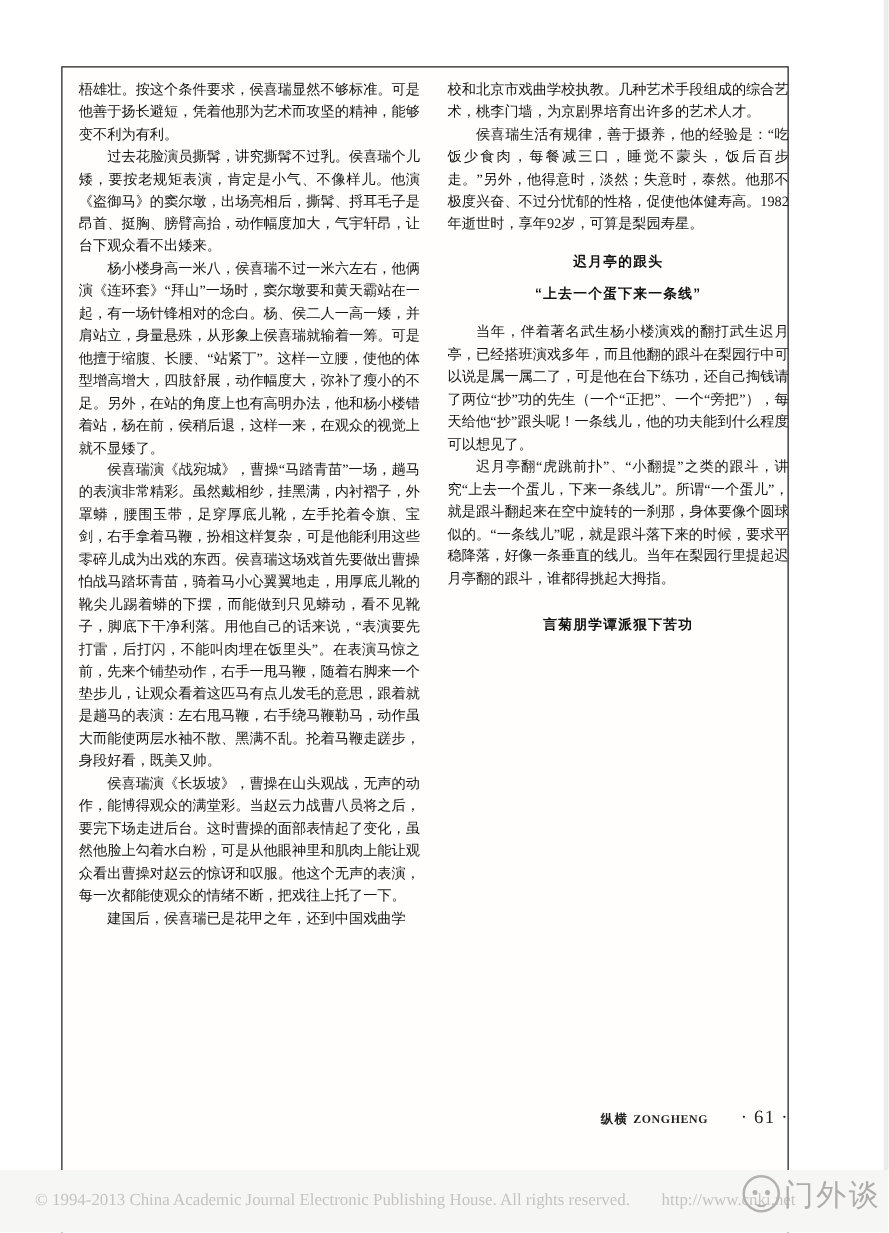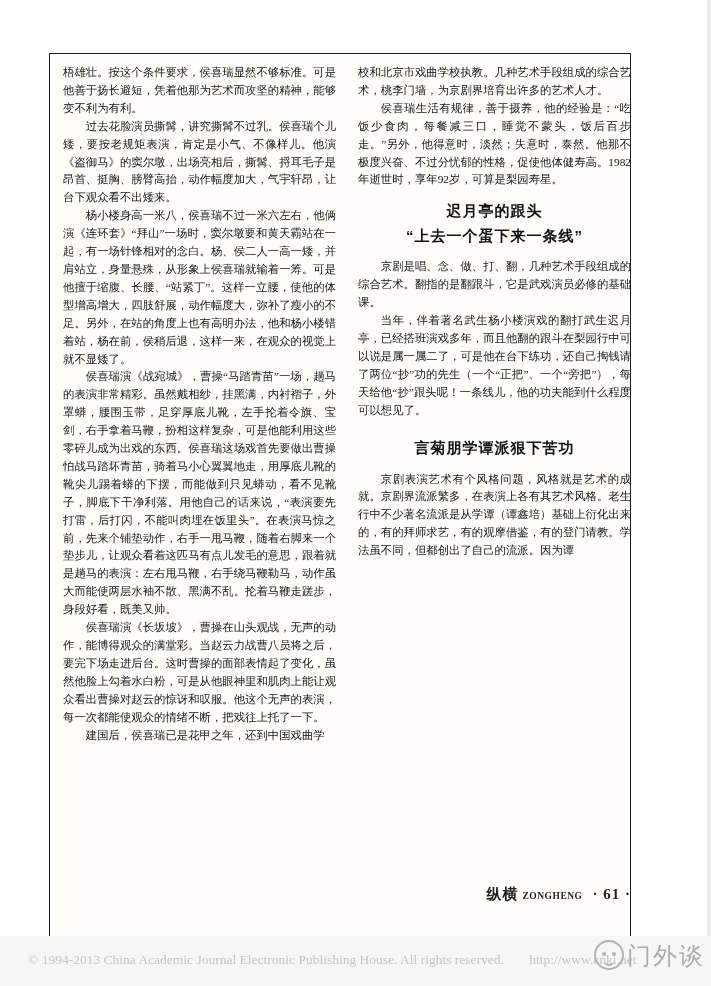--- a/index.html
+++ b/index.html
@@ -18,40 +18,40 @@
     font-size:11.38px;line-height:17.9px;text-align:justify;
     letter-spacing:0;color:#141414;
   }
   .col p{margin:0;padding:0;}
   .col p.indent{text-indent:2em;}
   .col-left{left:13px;}
   .col-right{left:308px;}
   .sec-heading{
     font-family:"Liberation Sans","DejaVu Sans",sans-serif;
     font-weight:bold;text-align:center;color:#111;
-    font-size:15px;line-height:25px;letter-spacing:1px;
+    font-size:11px;line-height:25px;letter-spacing:1px;
     margin:9px 0 10px 0;text-indent:0 !important;
   }
   .sec-heading .line{display:block;}
   .sec-heading.single{margin:15px 0 11px 0;}
   .page-footer{
     position:absolute;top:885px;left:0;width:631px;
     text-align:right;white-space:nowrap;color:#222;
   }
   .page-footer .journal-cn{
     font-family:"Liberation Sans","DejaVu Sans",sans-serif;
-    font-size:15px;font-weight:bold;letter-spacing:1px;padding-left:34px;
+    font-size:10px;font-weight:bold;letter-spacing:1px;padding-left:34px;
   }
   .page-footer .journal-en{
     font-family:"Liberation Serif",serif;
     font-size:9.5px;font-weight:bold;letter-spacing:.5px;margin-top:28px;
   }
   .page-footer .page-no{
     font-family:"Liberation Serif",serif;
-    font-size:15px;font-weight:bold;margin-left:6px;letter-spacing:1px;
+    font-size:15px;font-weight:normal;margin-left:22px;letter-spacing:1px;
   }
   .bottom-strip{
     position:absolute;left:0;top:936px;width:711px;height:50px;
     background:#f6f6f5;
   }
   .copyright-line{
     position:absolute;left:28px;top:952px;width:683px;
     font-family:"Liberation Serif",serif;
     font-size:13.5px;color:#c5c4c2;white-space:nowrap;
   }
@@ -91,28 +91,27 @@
 
   <div class="col col-right">
     <p>校和北京市戏曲学校执教。几种艺术手段组成的综合艺术，桃李门墙，为京剧界培育出许多的艺术人才。</p>
     <p class="indent">侯喜瑞生活有规律，善于摄养，他的经验是：“吃饭少食肉，每餐减三口，睡觉不蒙头，饭后百步走。”另外，他得意时，淡然；失意时，泰然。他那不极度兴奋、不过分忧郁的性格，促使他体健寿高。1982年逝世时，享年92岁，可算是梨园寿星。</p>
 
     <div class="sec-heading">
       <span class="line">迟月亭的跟头</span>
       <span class="line">“上去一个蛋下来一条线”</span>
     </div>
 
-    <p class="indent">京剧是唱、念、做、打、翻，几种艺术手段组成的综合艺术。翻指的是翻跟斗，它是武戏演员必修的基础课。</p>
     <p class="indent">当年，伴着著名武生杨小楼演戏的翻打武生迟月亭，已经搭班演戏多年，而且他翻的跟斗在梨园行中可以说是属一属二了，可是他在台下练功，还自己掏钱请了两位“抄”功的先生（一个“正把”、一个“旁把”），每天给他“抄”跟头呢！一条线儿，他的功夫能到什么程度可以想见了。</p>
+    <p class="indent">迟月亭翻“虎跳前扑”、“小翻提”之类的跟斗，讲究“上去一个蛋儿，下来一条线儿”。所谓“一个蛋儿”，就是跟斗翻起来在空中旋转的一刹那，身体要像个圆球似的。“一条线儿”呢，就是跟斗落下来的时候，要求平稳降落，好像一条垂直的线儿。当年在梨园行里提起迟月亭翻的跟斗，谁都得挑起大拇指。</p>
 
     <div class="sec-heading single">
       <span class="line">言菊朋学谭派狠下苦功</span>
     </div>
 
-    <p class="indent">京剧表演艺术有个风格问题，风格就是艺术的成就。京剧界流派繁多，在表演上各有其艺术风格。老生行中不少著名流派是从学谭（谭鑫培）基础上衍化出来的，有的拜师求艺，有的观摩借鉴，有的登门请教。学法虽不同，但都创出了自己的流派。因为谭</p>
   </div>
 
 </div>
 
 <div class="page-footer">
   <span class="journal-cn">纵横</span>
   <span class="journal-en">ZONGHENG</span>
   <span class="page-no">· 61 ·</span>
 </div>
 

